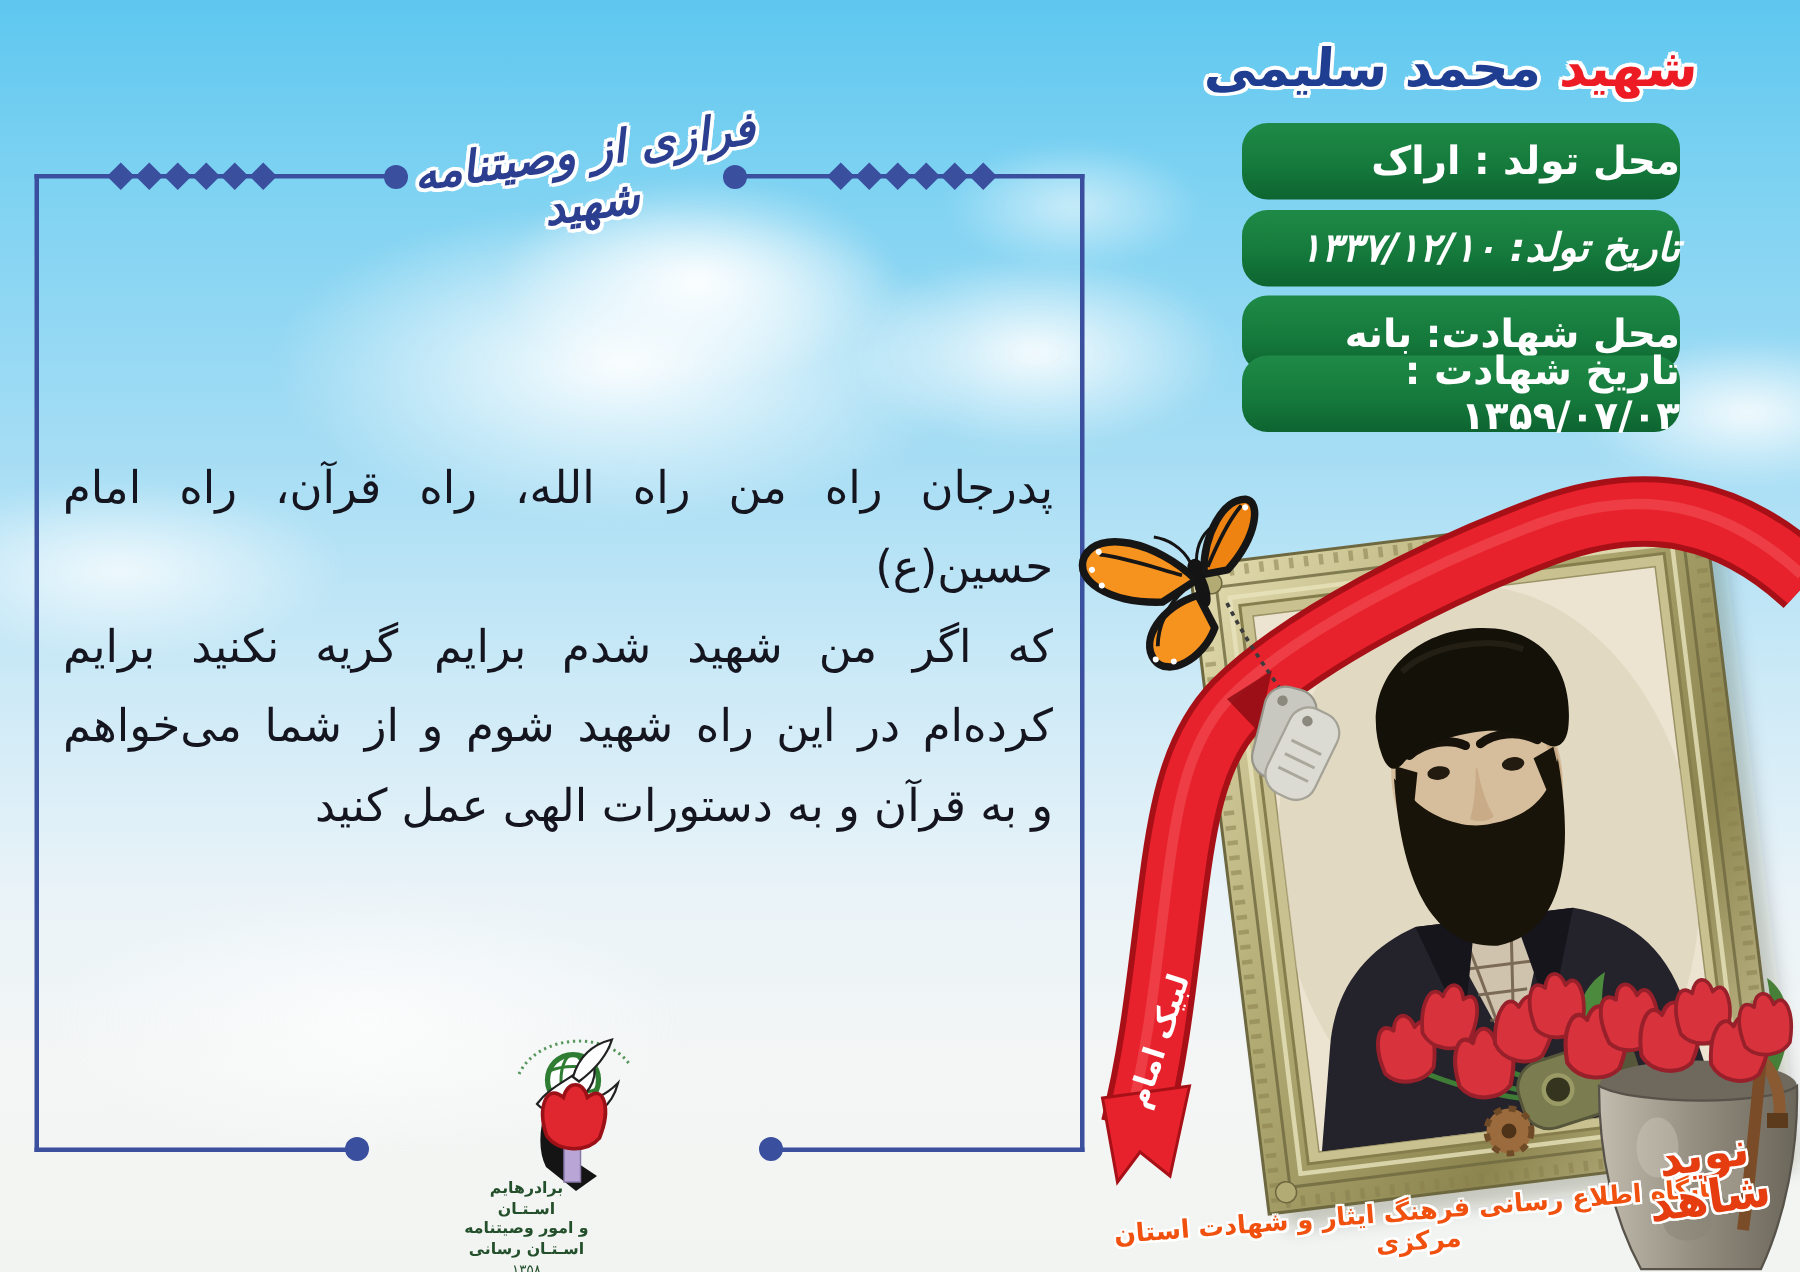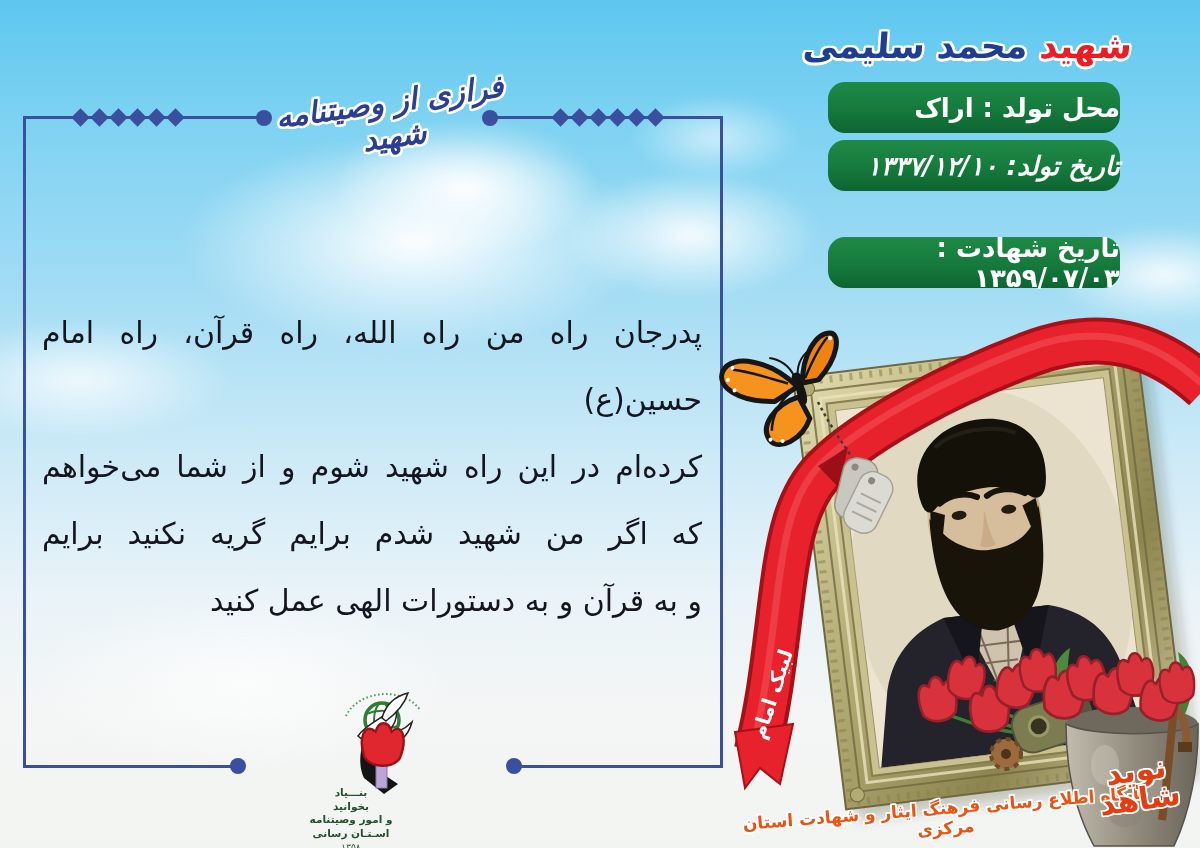--- a/index.html
+++ b/index.html
@@ -32,21 +32,21 @@
   .banner::before{left:-8px;} .banner::after{right:-8px;}
   .banner:nth-of-type(1)::before,.banner:nth-of-type(1)::after{background:#84d4f2;}
   .banner:nth-of-type(2)::before,.banner:nth-of-type(2)::after{background:#94daf3;}
   .banner:nth-of-type(3)::before,.banner:nth-of-type(3)::after{background:#a6dff4;}
   .banner:nth-of-type(4)::before,.banner:nth-of-type(4)::after{background:#b8e5f6;}
 
   .will-heading{position:absolute;left:252px;top:84px;width:280px;text-align:center;
     font-size:30px;font-weight:bold;font-style:italic;color:#2c3e8f;direction:rtl;
     transform:rotate(-8deg);}
   .will-text{position:absolute;left:42px;top:299px;width:660px;direction:rtl;
-    font-size:30px;line-height:67px;color:#15151f;}
+    font-size:30px;line-height:53px;color:#15151f;}
   .will-line{text-align:justify;text-align-last:justify;}
   .will-line:last-child{text-align-last:right;}
 
   .ribbon-label{position:absolute;left:712px;top:682px;width:120px;text-align:center;
     transform:rotate(-72deg);color:#fff;font-weight:bold;font-size:20px;direction:rtl;}
   .site-phrase{position:absolute;left:735px;top:798px;width:420px;text-align:center;
     transform:rotate(-4.5deg);color:#f0510f;font-weight:bold;font-size:17px;direction:rtl;}
   .site-brand{position:absolute;left:1082px;top:756px;width:112px;text-align:center;
     transform:rotate(-8deg);color:#e63d10;font-weight:bold;font-size:31px;line-height:.95;direction:rtl;}
 
@@ -87,35 +87,38 @@
   <div class="dia" style="left:630px;top:111px;"></div>
   <div class="dia" style="left:649px;top:111px;"></div>
   <div class="dot" style="left:256px;top:110px;"></div>
   <div class="dot" style="left:482px;top:110px;"></div>
   <div class="dot" style="left:230px;top:758px;"></div>
   <div class="dot" style="left:506px;top:758px;"></div>
 
   <div class="will-heading ow">فرازی از وصیتنامه شهید</div>
   <div class="will-text">
     <div class="will-line">پدرجان راه من راه الله، راه قرآن، راه امام حسین(ع)</div>
+    <div class="will-line">که اگر من شهید شدم برایم گریه نکنید برایم</div>
     <div class="will-line">کرده‌ام در این راه شهید شوم و از شما می‌خواهم</div>
-    <div class="will-line">که اگر من شهید شدم برایم گریه نکنید برایم</div>
     <div class="will-line">و به قرآن و به دستورات الهی عمل کنید</div>
   </div>
 
   <div class="shahid-title">
     <span class="t-red ow">شهید</span>
     <span class="t-navy ow">محمد سلیمی</span>
   </div>
 
   <div class="banner" style="top:82px;">
       <span>محل تولد : اراک</span>
     </div>
   <div class="banner" style="top:140px;font-style:italic;">
       <span>تاریخ تولد: ۱۳۳۷/۱۲/۱۰</span>
+    </div>
+  <div class="banner" style="top:197px;">
+      <span>محل شهادت: بانه</span>
     </div>
   <div class="banner" style="top:237px;">
       <span>تاریخ شهادت : ۱۳۵۹/۰۷/۰۳</span>
     </div>
 
   <svg style="left:700px;top:260px;" width="500" height="588" viewBox="0 0 500 588">
     <defs>
       <linearGradient id="gold" x1="0" y1="0" x2="1" y2="1">
         <stop offset="0" stop-color="#e3dcb0"></stop>
           <stop offset="0.35" stop-color="#b5ad76"></stop>
@@ -279,22 +282,22 @@
     </g>
     <path d="M34,56 C29,72 29,86 34,96 L54,112 L68,102 L50,90 L48,60 Z" fill="#141414"></path>
     <rect x="46" y="80" width="11" height="26" fill="#b9a6d6" stroke="#8878aa"></rect>
     <g>
       <path d="M28,54 C38,40 56,36 64,24 C70,34 64,46 54,52 C66,52 74,48 82,40 C78,56 66,64 52,64 C43,64 34,60 28,54 Z" fill="#ffffff" stroke="#222" stroke-width="1.5"></path>
       <path d="M52,36 C56,22 66,14 78,11 C74,24 64,33 56,39 Z" fill="#ffffff" stroke="#222" stroke-width="1.5"></path>
     </g>
     <path transform="translate(52,72) scale(1.6)" d="M-11,2 C-15,-10 -11,-20 -4,-14 C-2,-21 4,-21 6,-14 C13,-20 16,-9 11,3 C6,9 -6,9 -11,2 Z" fill="#e0262e" stroke="#9c1117" stroke-width="1.5"></path>
   </svg>
   <div class="logo-text">
-    <div>بنـــیاد</div>
-    <div>بخوانید</div>
+    <div>برادرهایم</div>
+    <div>اسـتـان</div>
     <div>و امور وصیتنامه</div>
     <div>اسـتـان رسانی</div>
     <div class="logo-year">۱۳۵۸</div>
   </div>
 
   <div class="site-phrase ow-s">پایگاه اطلاع رسانی فرهنگ ایثار و شهادت استان مرکزی</div>
   <div class="site-brand ow-s">نوید شاهد</div>
 
 </div>
 

